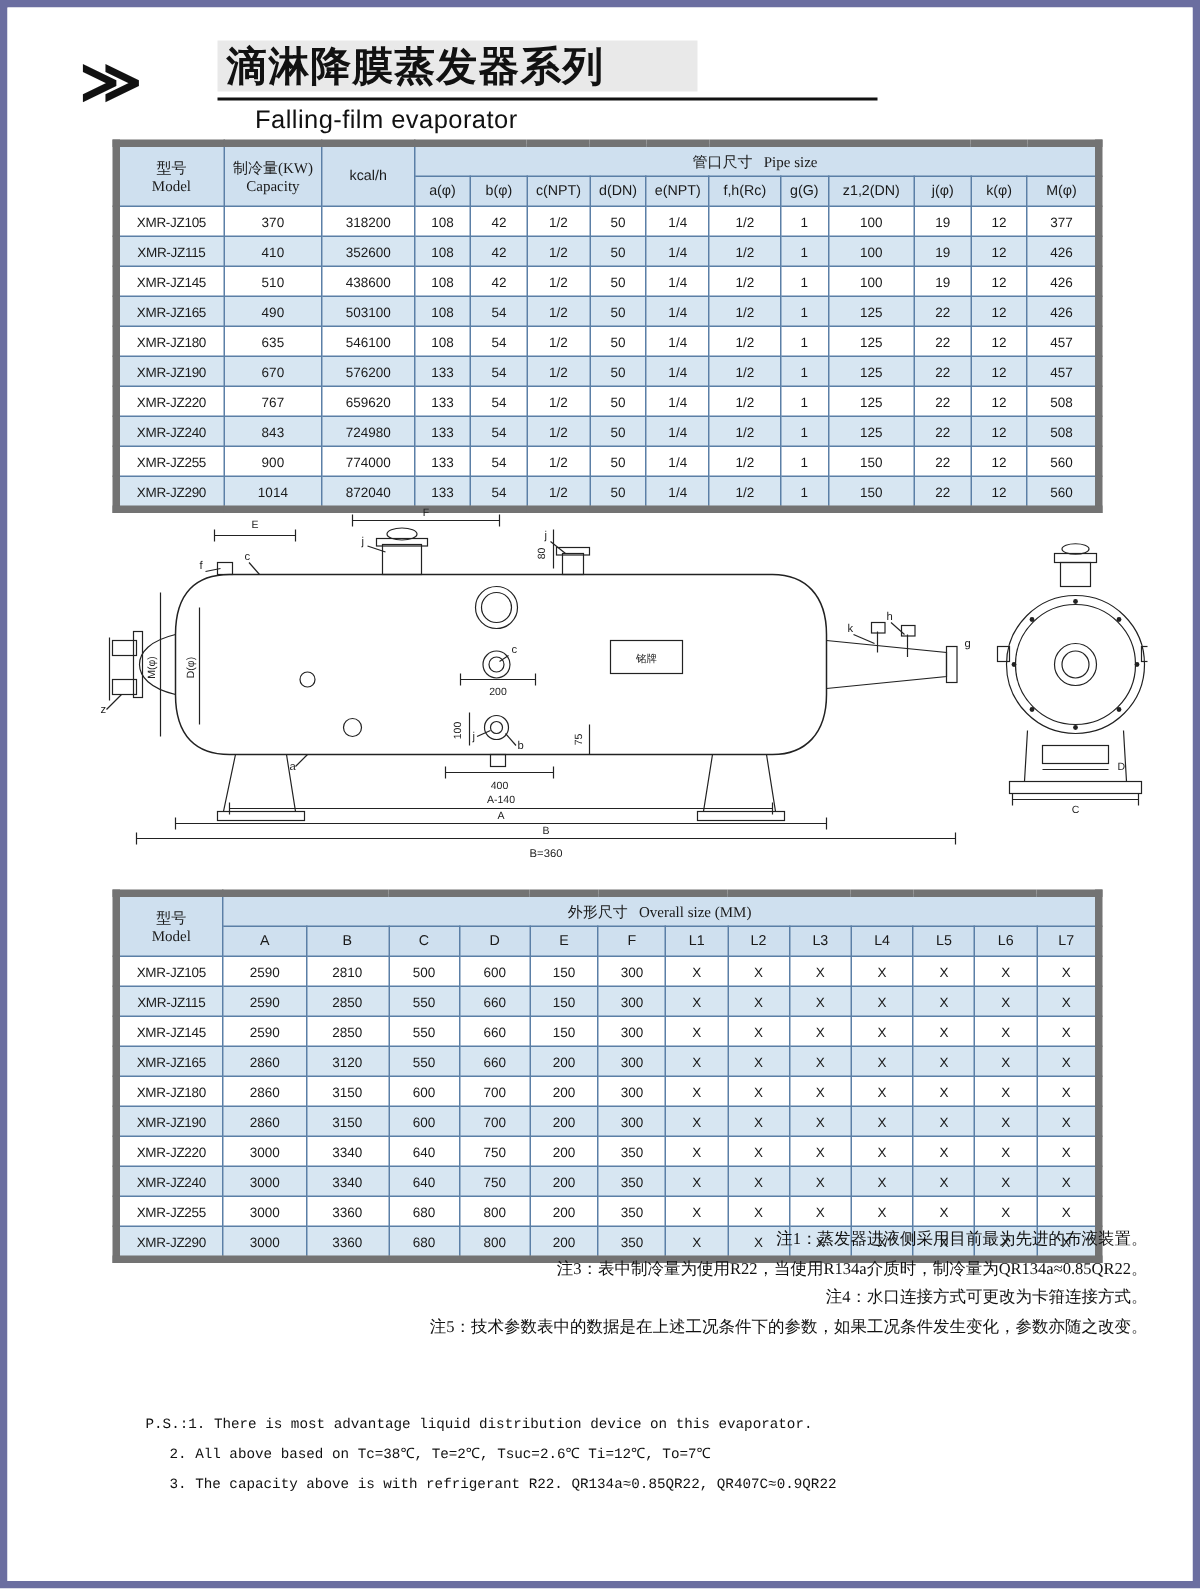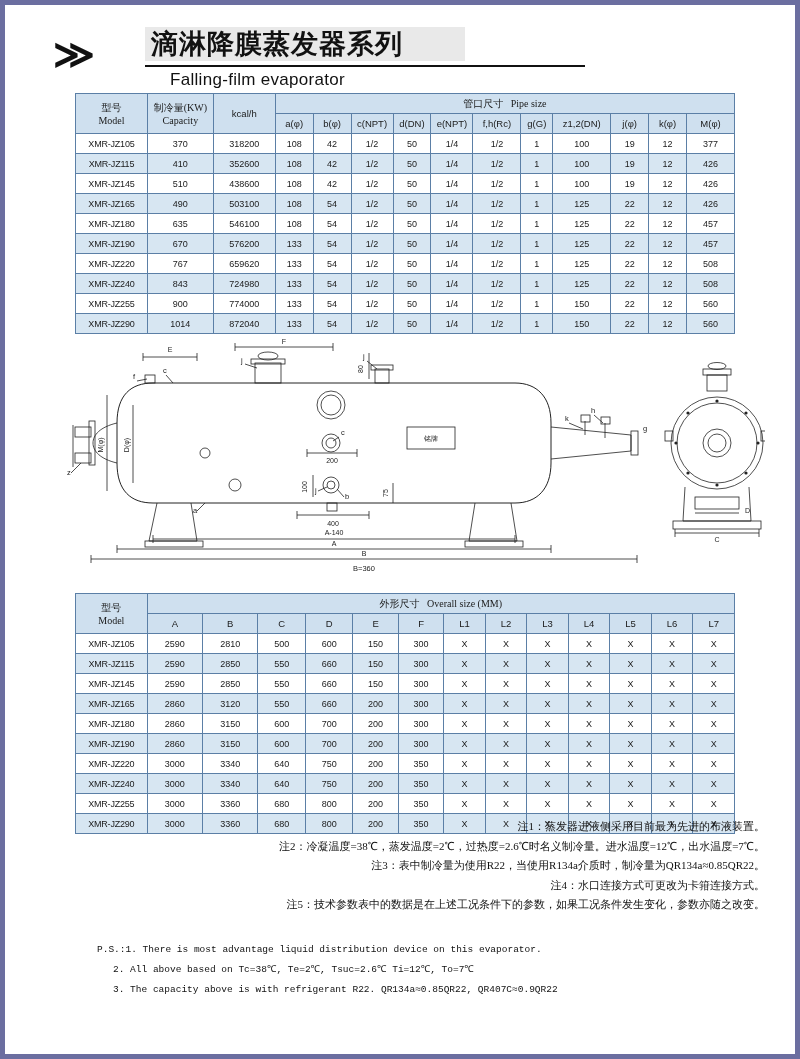--- a/index.html
+++ b/index.html
@@ -41,21 +41,21 @@
   .title-en{
     position:absolute;left:165px;top:55px;
     font-size:17px;font-family:"Liberation Sans", sans-serif;color:#111;
     letter-spacing:0.3px;
   }
 
   
   table{border-collapse:collapse;}
   .tbl{
     position:absolute;
-    border:1px solid #737373;
+    border:5px solid #737373;
     font-size:9px;
     background:#fff;
   }
   .tbl td,.tbl th{
     border:1px solid #5b7fa6;
     text-align:center;
     vertical-align:middle;
     font-weight:normal;
     padding:0;
     height:17px;
@@ -693,21 +693,20 @@
             <td>X</td>
             <td>X</td>
             <td>X</td>
             <td>X</td>
           </tr>
     </tbody>
   </table>
 
   <div class="notes">
     <div class="ln">注1：蒸发器进液侧采用目前最为先进的布液装置。</div>
-    <div class="ln">注2：冷凝温度=38℃，蒸发温度=2℃，过热度=2.6℃时名义制冷量。进水温度=12℃，出水温度=7℃。</div>
     <div class="ln">注3：表中制冷量为使用R22，当使用R134a介质时，制冷量为QR134a≈0.85QR22。</div>
     <div class="ln">注4：水口连接方式可更改为卡箝连接方式。</div>
     <div class="ln">注5：技术参数表中的数据是在上述工况条件下的参数，如果工况条件发生变化，参数亦随之改变。</div>
   </div>
 
   <div class="ps">
     <div class="ln">P.S.:1. There is most advantage liquid distribution device on this evaporator.</div>
     <div class="ln i1">2. All above based on Tc=38℃, Te=2℃, Tsuc=2.6℃ Ti=12℃, To=7℃</div>
     <div class="ln i1">3. The capacity above is with refrigerant R22. QR134a≈0.85QR22, QR407C≈0.9QR22</div>
   </div>

